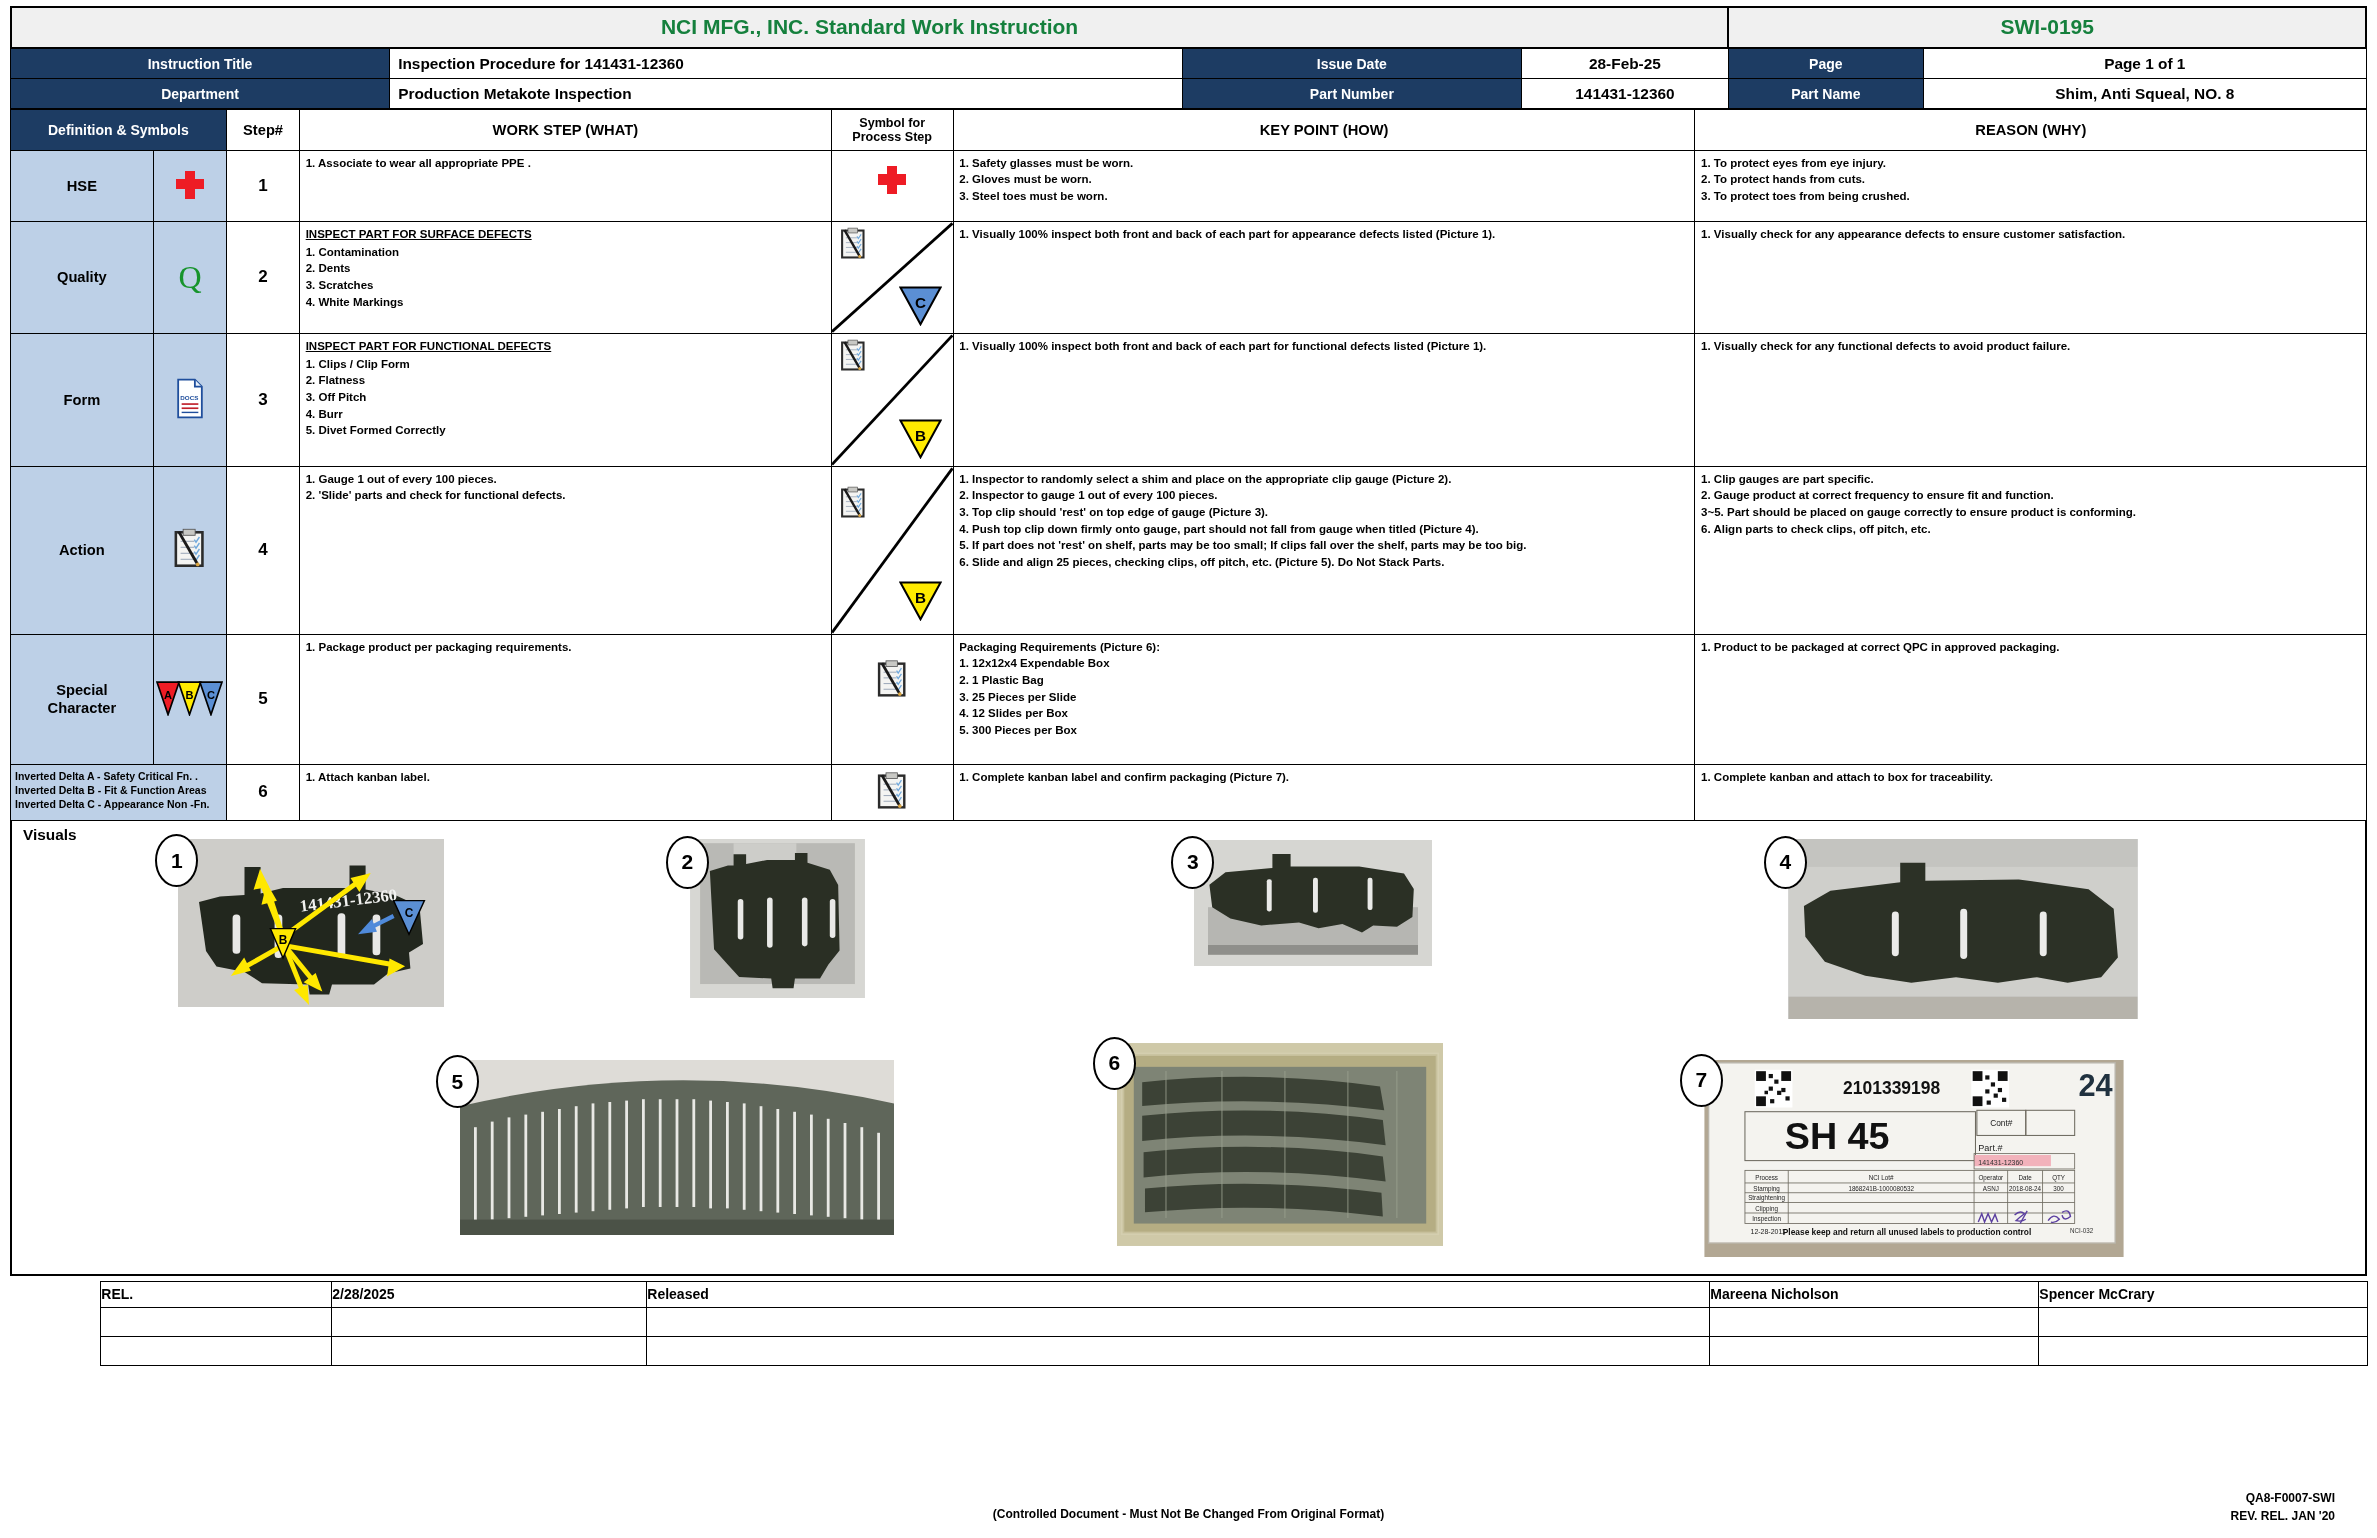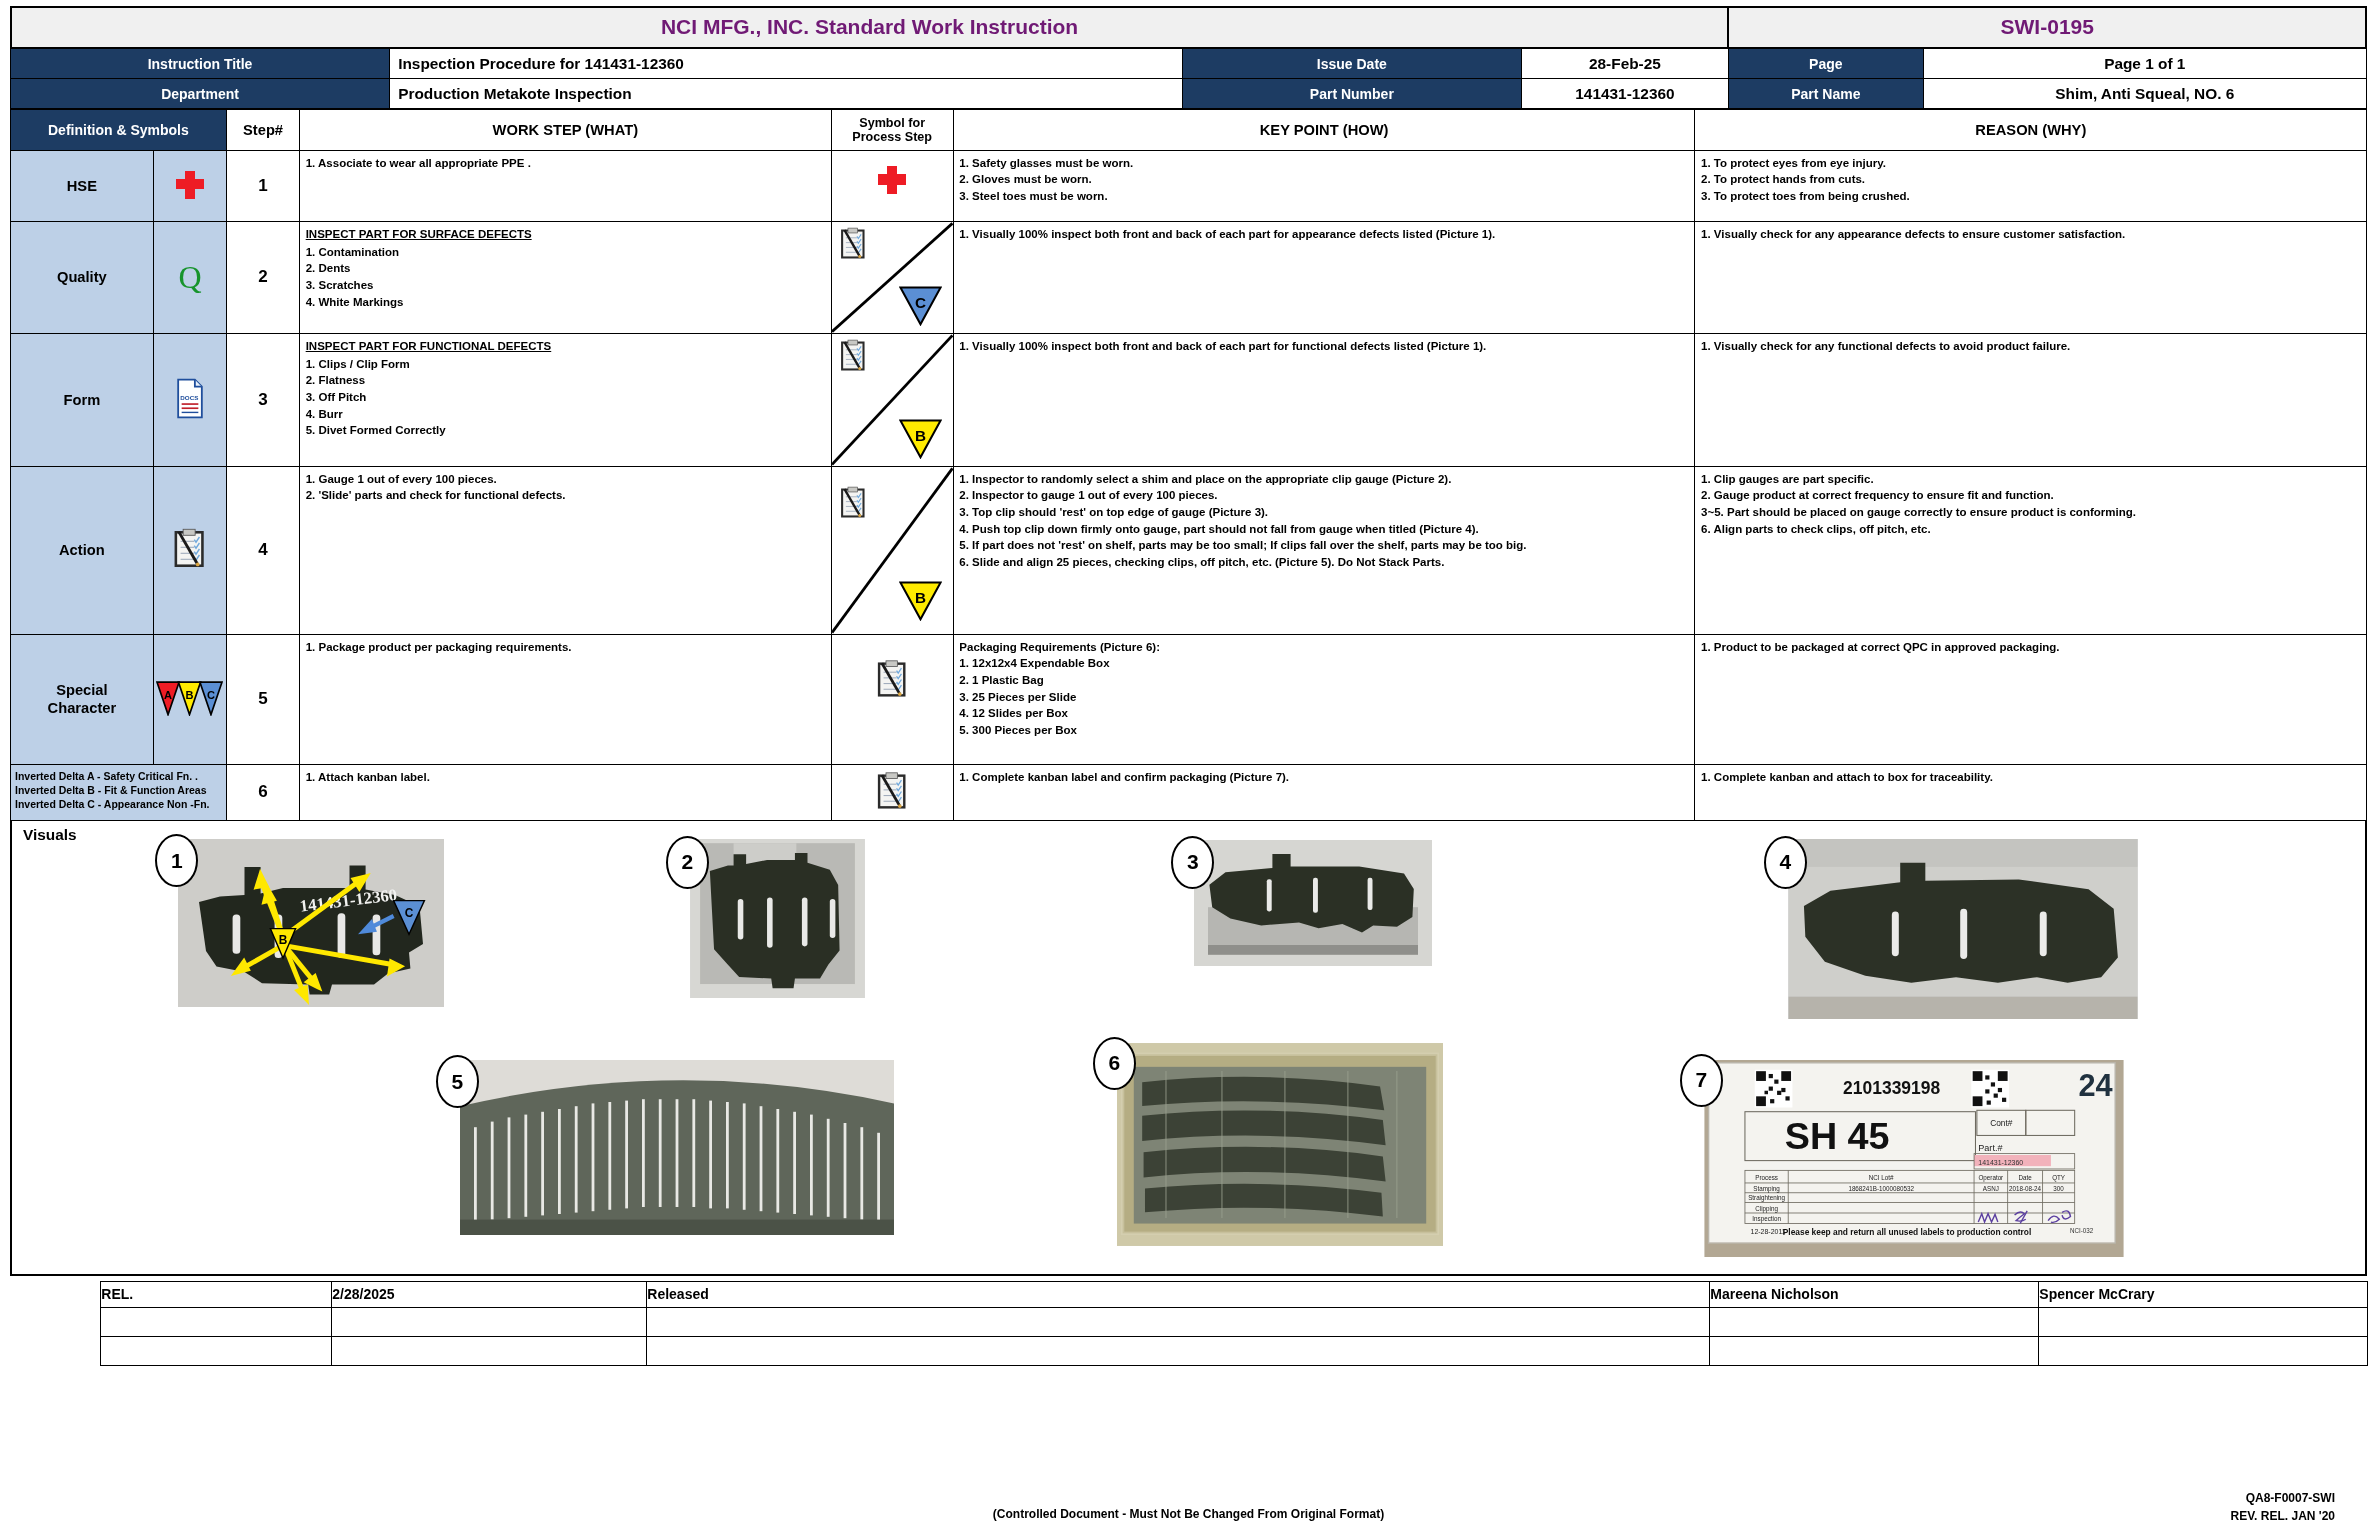--- a/index.html
+++ b/index.html
@@ -12,21 +12,21 @@
     overflow:hidden;
   }
   .page { position:relative; width:2377px; height:1538px; padding:5.6px 9.8px 0 9.8px; }
 
   table { border-collapse:collapse; table-layout:fixed; width:100%; }
   td, th { border:1.4px solid #000; padding:0; vertical-align:top; }
 
   
   .banner td { border:2.1px solid #000; background:#f0f0f0; }
   .banner .bt {
-    text-align:center; font-size:21px; font-weight:bold; color:#701a75;
+    text-align:center; font-size:21px; font-weight:bold; color:#15803d;
     padding:7px 0 8.4px 0;
   }
 
   .navy { background:#1d3c63; color:#fff; font-weight:bold; text-align:center;
           font-size:14px; vertical-align:middle; padding:4.2px 2.8px; }
   .valwhite { background:#fff; font-weight:bold; font-size:15.4px; padding:5.6px 8.4px;
               vertical-align:middle; }
   .valctr { background:#fff; font-weight:bold; font-size:15.4px; text-align:center;
             vertical-align:middle; padding:5.6px 2.8px; }
 
@@ -123,21 +123,21 @@
       <td class="navy">Page</td>
       <td class="valctr">Page 1 of 1</td>
     </tr>
 
     <tr>
       <td colspan="3" class="navy">Department</td>
       <td colspan="4" class="valwhite">Production Metakote Inspection</td>
       <td colspan="2" class="navy">Part Number</td>
       <td class="valctr">141431-12360</td>
       <td class="navy">Part Name</td>
-      <td class="valctr">Shim, Anti Squeal, NO. 6</td>
+      <td class="valctr">Shim, Anti Squeal, NO. 8</td>
     </tr>
   </tbody>
     </table>
 
   <table style="border-top:none;">
     <colgroup>
       <col style="width:143px">
       <col style="width:73px">
       <col style="width:73px">
       <col style="width:531px">

